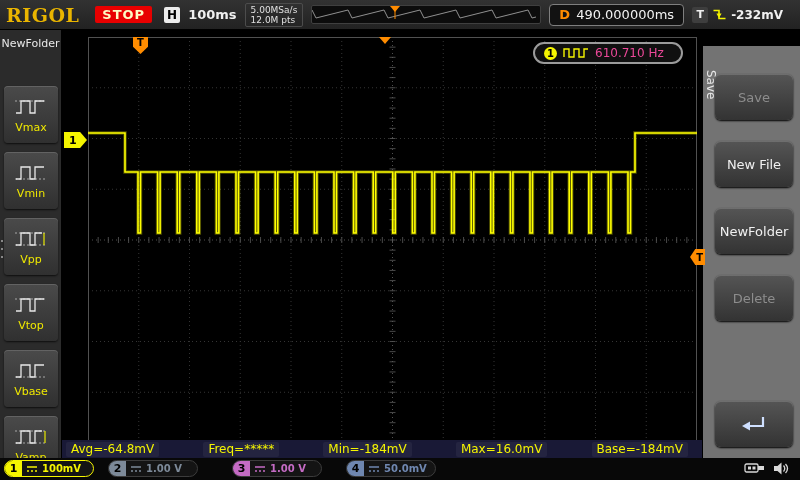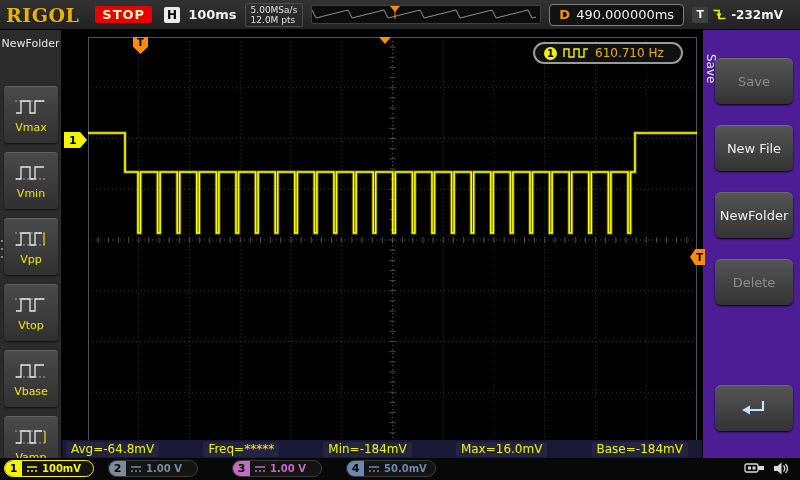--- a/index.html
+++ b/index.html
@@ -57,24 +57,24 @@
            border-top:7px solid #ff8c00;}
   .trig-level-tag{position:absolute;left:628px;top:219px;width:15px;height:16px;background:#ff8c00;
            color:#000;font-size:10px;font-weight:bold;display:flex;align-items:center;
            justify-content:flex-end;padding-right:2px;box-sizing:border-box;z-index:3;
            clip-path:polygon(35% 0,100% 0,100% 100%,35% 100%,0 50%);}
   .freq-counter{position:absolute;left:471px;top:12px;width:150px;height:22px;background:#101010;
            border:2px solid #9b9b9b;border-radius:12px;display:flex;align-items:center;gap:6px;
            padding:0 9px;box-sizing:border-box;z-index:2;}
   .fc-ch{width:13px;height:13px;background:#f5f500;color:#000;border-radius:7px;font-size:10px;
          font-weight:bold;display:flex;align-items:center;justify-content:center;flex:none;}
-  .fc-val{color:#eab308;font-size:12px;white-space:nowrap;}
-
-  
-  .rmenu{position:absolute;left:702px;top:30px;width:98px;height:428px;background:#4c1d95;
+  .fc-val{color:#ec4899;font-size:12px;white-space:nowrap;}
+
+  
+  .rmenu{position:absolute;left:702px;top:46px;width:98px;height:428px;background:#737373;
          border-left:1px solid #000;box-sizing:border-box;}
   .rmenu-title{position:absolute;left:1px;top:24px;writing-mode:vertical-rl;
                color:#e8e8e8;font-size:12px;}
   .rbtn{position:absolute;left:12px;width:78px;height:46px;border-radius:6px;cursor:pointer;
         background:linear-gradient(#555,#333);color:#f0f0f0;font-size:13px;
         box-shadow:inset 0 1px 0 rgba(255,255,255,.15),0 1px 2px #000;
         display:flex;align-items:center;justify-content:center;}
   .rbtn.disabled{color:#8d8d8d;}
 
   

